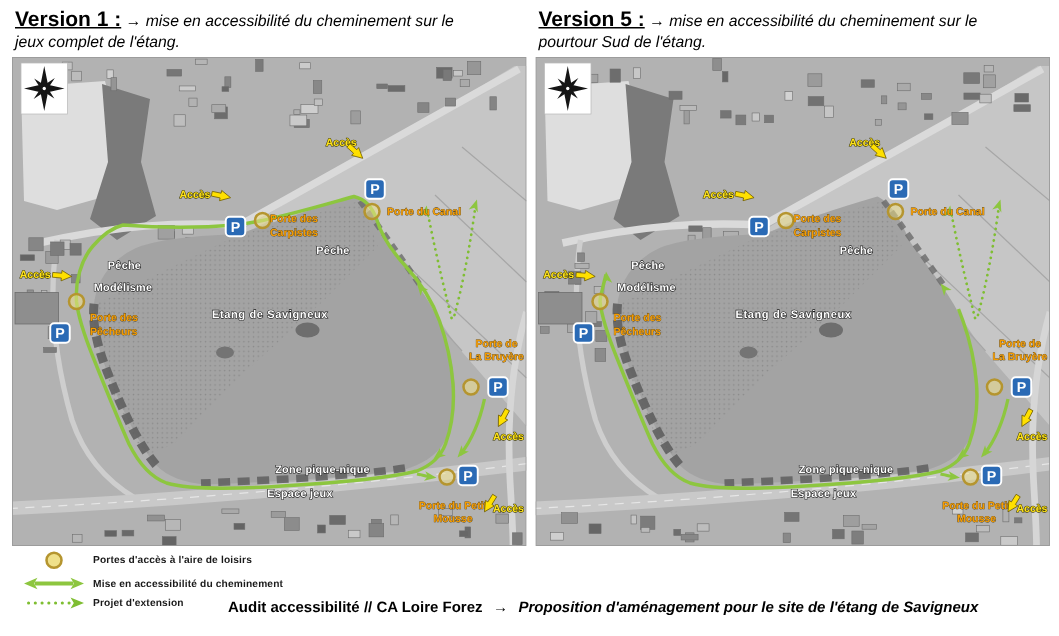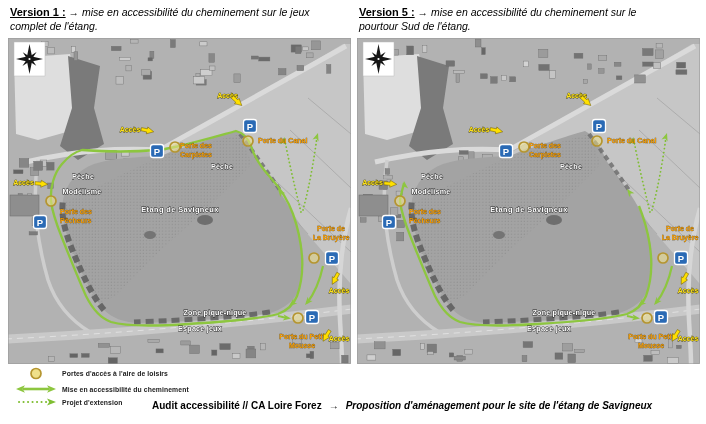--- a/index.html
+++ b/index.html
@@ -1,18 +1,18 @@
 <!DOCTYPE html>
 <html><head>
 <meta charset="utf-8">
 <style>
   html,body{margin:0;padding:0;background:#fff;}
   body{width:706px;height:424px;position:relative;font-family:"Liberation Sans",sans-serif;color:#000;overflow:hidden;}
   .vtitle{position:absolute;top:5px;width:300px;font-size:10.5px;line-height:14px;}
-  .vt{font-weight:bold;text-decoration:underline;font-size:11px;}
+  .vt{font-weight:bold;text-decoration:underline;font-size:14px;}
   .vd{font-style:italic;}
   .mapbox{position:absolute;top:38px;width:343px;height:326px;}
   .legend{position:absolute;left:10px;top:364px;width:250px;height:56px;}
   .lrow{position:absolute;left:0;height:14px;display:flex;align-items:center;}
   .licon{width:52px;display:flex;justify-content:center;align-items:center;}
   .llab{font-size:6.8px;font-weight:600;color:#1a1a1a;letter-spacing:.1px;}
   .footer{position:absolute;left:152px;top:400px;width:554px;font-size:10px;font-weight:bold;white-space:nowrap;}
   .footer .arr{padding:0 7px;}
   .footer .it{font-style:italic;}
   svg{display:block;}

